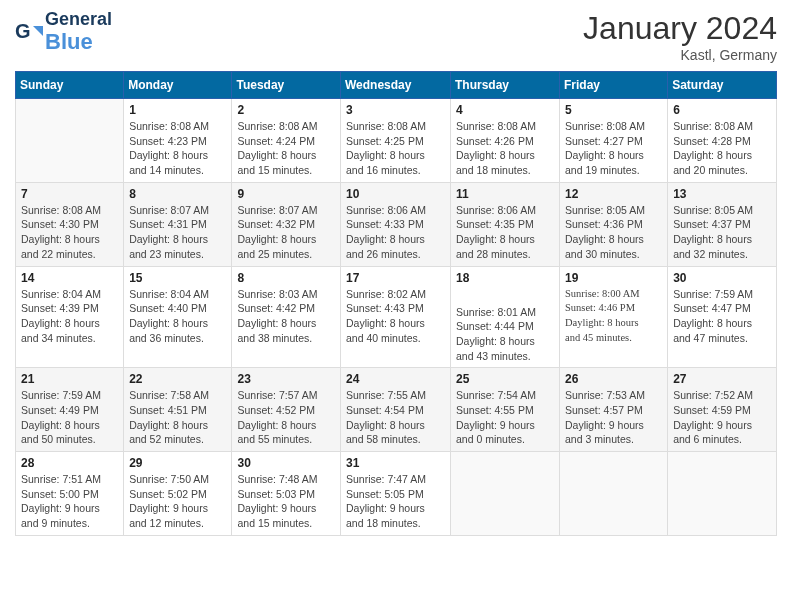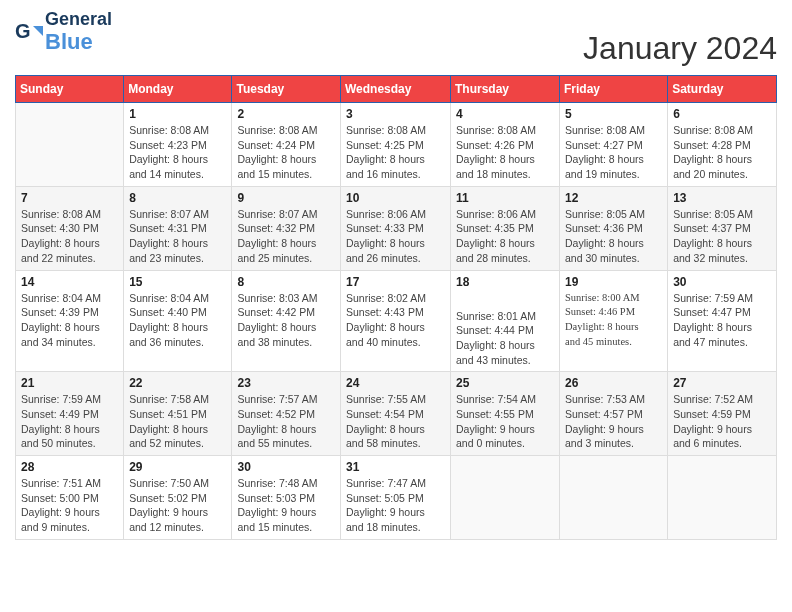--- a/index.html
+++ b/index.html
@@ -25,33 +25,32 @@
       height: 28px;
       margin-right: 2px;
     }
     .title-area {
       text-align: right;
     }
     .month-title {
       font-size: 32px;
       color: #333;
       font-weight: normal;
-      margin-top: 20px;
     }
     .location {
       font-size: 14px;
       color: #555;
     }
     .calendar {
       width: 100%;
       border-collapse: collapse;
       font-size: 11px;
     }
     .calendar th {
-      background-color: #ef4444;
+      background-color: #0369a1;
       color: #fff;
       padding: 6px 4px;
       text-align: left;
       font-size: 12px;
       font-weight: bold;
       border: 1px solid #2a5fac;
     }
     .calendar td {
       vertical-align: top;
       padding: 4px 5px;
@@ -101,20 +100,21 @@
           <polygon points="18,8 28,8 28,18" fill="#4a90d9"></polygon>
         </svg>
         <div>
           <div style="font-size:18px;font-weight:bold;color:#1a3a5c;line-height:1.1;">General</div>
           <div style="font-size:22px;font-weight:bold;color:#4a90d9;line-height:1.1;">Blue</div>
         </div>
       </div>
     </div>
     <div class="title-area">
       <div class="month-title">January 2024</div>
+      <div class="location">Kastl, Germany</div>
     </div>
   </div>
 
   <table class="calendar">
     <thead>
       <tr>
         <th>Sunday</th>
         <th>Monday</th>
         <th>Tuesday</th>
         <th>Wednesday</th>

